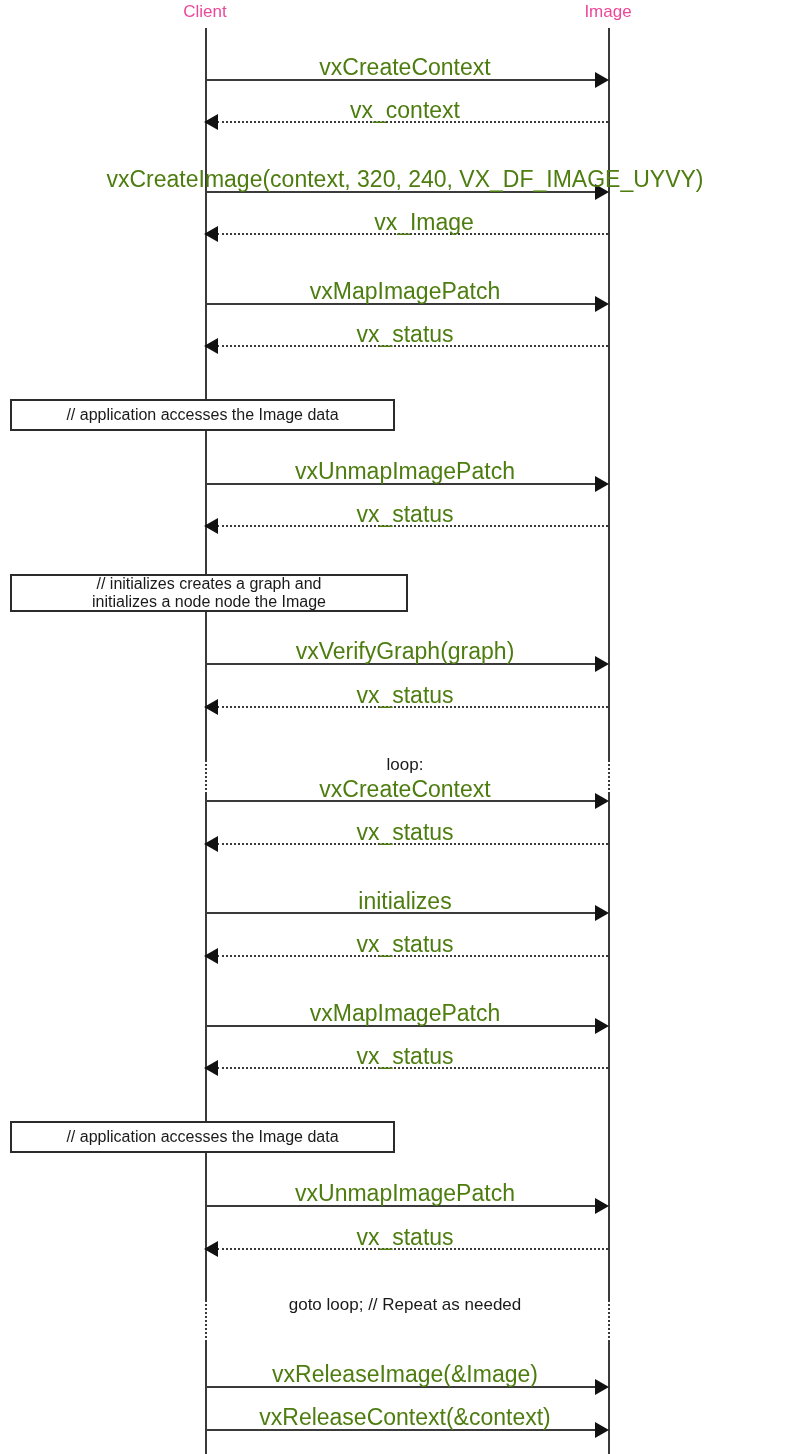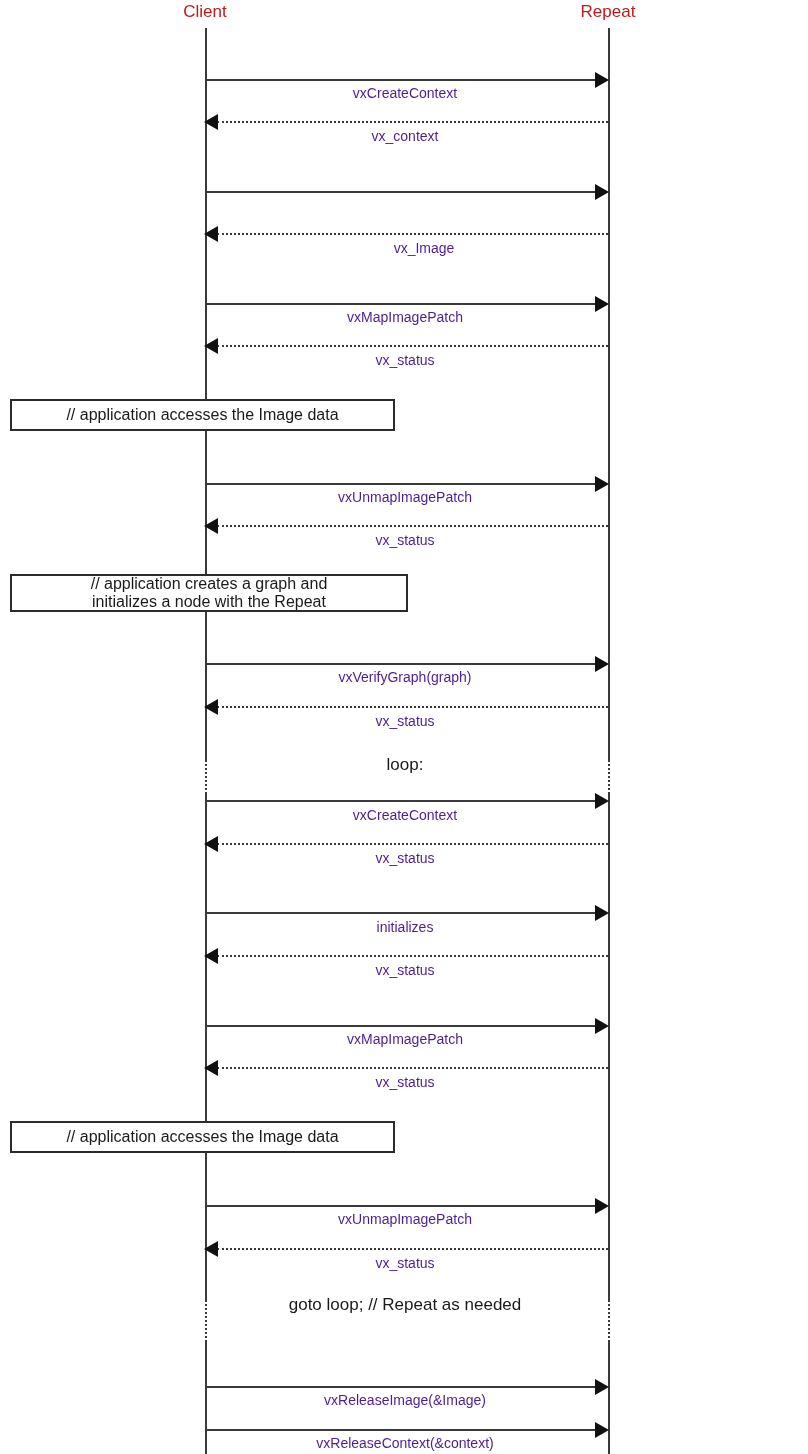--- a/index.html
+++ b/index.html
@@ -2,30 +2,30 @@
 <html><head>
 <meta charset="utf-8">
 <style>
   html,body{margin:0;padding:0;background:#ffffff;}
   body{width:808px;height:1454px;position:relative;overflow:hidden;
        font-family:"Liberation Sans","DejaVu Sans",sans-serif;}
 
   #canvas{position:absolute;left:0;top:0;width:808px;height:1454px;}
 
   
-  .participant{position:absolute;color:#b91c1c;font-size:17px;
+  .participant{position:absolute;color:#ec4899;font-size:17px;
                text-align:left;white-space:nowrap;transform:translateX(-50%);}
 
   
   .lifeline{position:absolute;width:0;border-left:2px solid #3a3a3a;}
   .lifeline-dotted{position:absolute;width:0;border-left:2px dotted #3a3a3a;}
 
   
-  .msg-label{position:absolute;font-size:14px;color:#4c1d95;white-space:nowrap;
-             transform:translateX(-50%);line-height:19px;margin-top:26px;}
+  .msg-label{position:absolute;font-size:23px;color:#4d7c0f;white-space:nowrap;
+             transform:translateX(-50%);line-height:19px;}
   .msg-line{position:absolute;height:0;border-top:2px solid #3a3a3a;}
   .msg-line.ret{border-top:2px dotted #3a3a3a;}
   .arrowhead{position:absolute;width:0;height:0;
              border-top:8px solid transparent;border-bottom:8px solid transparent;}
   .arrowhead.right{border-left:14px solid #111111;}
   .arrowhead.left{border-right:14px solid #111111;}
 
   
   .note{position:absolute;border:2px solid #2b2b2b;background:#ffffff;
         font-size:16px;color:#1a1a1a;text-align:center;
@@ -40,34 +40,35 @@
 </head>
 <body>
 
 <div id="canvas">
     <div class="participant" style="left: 205px; top: 2px;">Client</div>
     <div class="lifeline" style="left: 205px; top: 28px; height: 732px;"></div>
     <div class="lifeline-dotted" style="left: 205px; top: 760px; height: 34px;"></div>
     <div class="lifeline" style="left: 205px; top: 794px; height: 506px;"></div>
     <div class="lifeline-dotted" style="left: 205px; top: 1300px; height: 42px;"></div>
     <div class="lifeline" style="left: 205px; top: 1342px; height: 112px;"></div>
-    <div class="participant" style="left: 608px; top: 2px;">Repeat</div>
+    <div class="participant" style="left: 608px; top: 2px;">Image</div>
     <div class="lifeline" style="left: 608px; top: 28px; height: 732px;"></div>
     <div class="lifeline-dotted" style="left: 608px; top: 760px; height: 34px;"></div>
     <div class="lifeline" style="left: 608px; top: 794px; height: 506px;"></div>
     <div class="lifeline-dotted" style="left: 608px; top: 1300px; height: 42px;"></div>
     <div class="lifeline" style="left: 608px; top: 1342px; height: 112px;"></div>
     <div class="msg-line" style="top: 79px; left: 205px; width: 391px;"></div>
     <div class="arrowhead right" style="top: 72px; left: 595px;"></div>
     <div class="msg-label" style="left: 405px; top: 58px;">vxCreateContext</div>
     <div class="msg-line ret" style="top: 121px; left: 217px; width: 391px;"></div>
     <div class="arrowhead left" style="top: 114px; left: 204px;"></div>
     <div class="msg-label" style="left: 405px; top: 101px;">vx_context</div>
     <div class="msg-line" style="top: 191px; left: 205px; width: 391px;"></div>
     <div class="arrowhead right" style="top: 184px; left: 595px;"></div>
+    <div class="msg-label" style="left: 405px; top: 170px;">vxCreateImage(context, 320, 240, VX_DF_IMAGE_UYVY)</div>
     <div class="msg-line ret" style="top: 233px; left: 217px; width: 391px;"></div>
     <div class="arrowhead left" style="top: 226px; left: 204px;"></div>
     <div class="msg-label" style="left: 424px; top: 213px; text-align: right;">vx_Image</div>
     <div class="msg-line" style="top: 303px; left: 205px; width: 391px;"></div>
     <div class="arrowhead right" style="top: 296px; left: 595px;"></div>
     <div class="msg-label" style="left: 405px; top: 282px;">vxMapImagePatch</div>
     <div class="msg-line ret" style="top: 345px; left: 217px; width: 391px;"></div>
     <div class="arrowhead left" style="top: 338px; left: 204px;"></div>
     <div class="msg-label" style="left: 405px; top: 325px;">vx_status</div>
     <div class="msg-line" style="top: 483px; left: 205px; width: 391px;"></div>
@@ -109,21 +110,21 @@
     <div class="msg-line" style="top: 1386px; left: 205px; width: 391px;"></div>
     <div class="arrowhead right" style="top: 1379px; left: 595px;"></div>
     <div class="msg-label" style="left: 405px; top: 1365px;">vxReleaseImage(&amp;Image)</div>
     <div class="msg-line" style="top: 1429px; left: 205px; width: 391px;"></div>
     <div class="arrowhead right" style="top: 1422px; left: 595px;"></div>
     <div class="msg-label" style="left: 405px; top: 1408px;">vxReleaseContext(&amp;context)</div>
     <div class="note" style="left: 10px; top: 399px; width: 385px; height: 32px;">
       <span>// application accesses the Image data</span>
     </div>
     <div class="note" style="left: 10px; top: 574px; width: 398px; height: 38px;">
-      <span>// application creates a graph and</span>
-      <span>initializes a node with the Repeat</span>
+      <span>// initializes creates a graph and</span>
+      <span>initializes a node node the Image</span>
     </div>
     <div class="note" style="left: 10px; top: 1121px; width: 385px; height: 32px;">
       <span>// application accesses the Image data</span>
     </div>
     <div class="marker" style="left: 405px; top: 755px;">loop:</div>
     <div class="marker" style="left: 405px; top: 1295px;">goto loop; // Repeat as needed</div>
   </div>
 
 </body></html>

